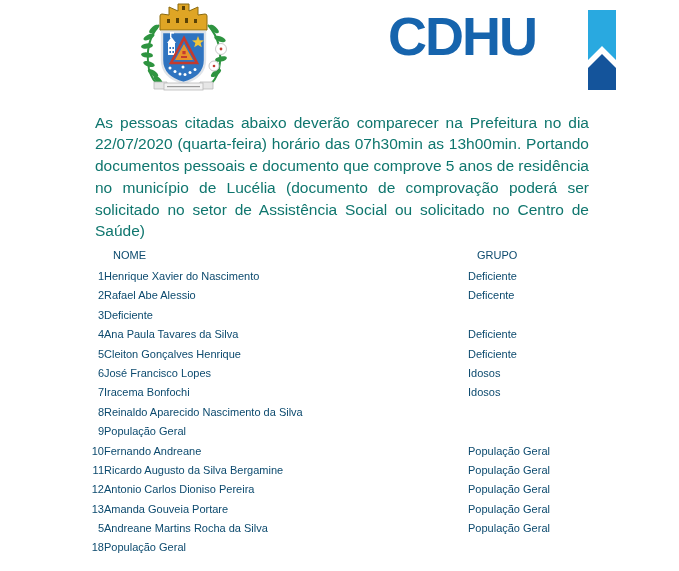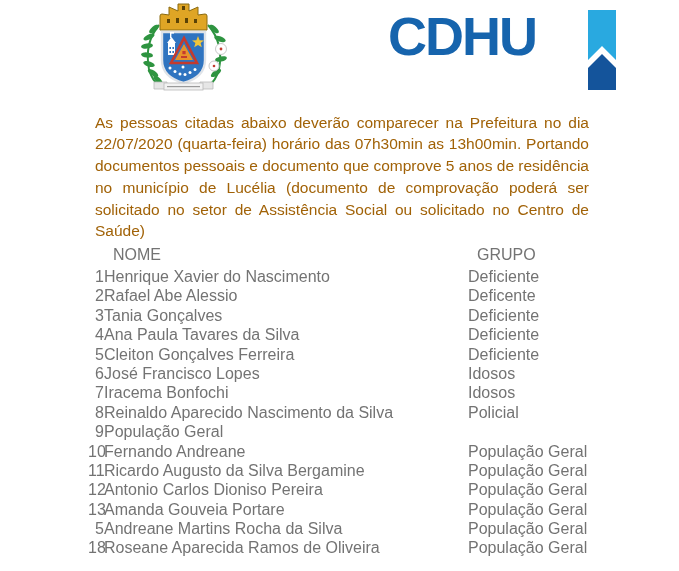--- a/index.html
+++ b/index.html
@@ -18,25 +18,25 @@
   .cdhu-word {
     font-size:54px; font-weight:800; letter-spacing:-2px;
     color:#1664ad; line-height:0.82; font-family:"Liberation Sans", sans-serif;
   }
   .cdhu-bar { margin-left:6px; margin-top:-4px; }
 
   
   .notice {
     position:absolute; left:95px; top:96px; width:494px;
     font-size:15.5px; line-height:21.8px;
-    text-align:justify; color:#a16207;
+    text-align:justify; color:#0f766e;
   }
 
   
-  .roster { position:absolute; left:88px; top:245px; width:505px; font-size:16px; color:#737373; }
+  .roster { position:absolute; left:88px; top:245px; width:505px; font-size:11px; color:#0c4a6e; }
   .roster-header { display:flex; height:22px; line-height:20px; }
   .roster-header .h-nome { margin-left:25px; width:364px; }
   .roster-header .h-grupo { }
   .roster-row { display:flex; height:19.4px; line-height:19.4px; }
   .cell-num  { width:16px; text-align:right; flex:0 0 auto; }
   .cell-name { width:364px; flex:0 0 auto; white-space:nowrap; overflow:hidden; }
   .cell-group{ flex:1; white-space:nowrap; }
 </style>
 </head>
 <body>
@@ -142,47 +142,45 @@
     <div class="cell-name">Henrique Xavier do Nascimento</div>
     <div class="cell-group">Deficiente</div>
   </div>
         <div class="roster-row">
     <div class="cell-num">2</div>
     <div class="cell-name">Rafael Abe Alessio</div>
     <div class="cell-group">Deficente</div>
   </div>
         <div class="roster-row">
     <div class="cell-num">3</div>
-    <div class="cell-name">Tania Gonçalves</div>
     <div class="cell-group">Deficiente</div>
   </div>
         <div class="roster-row">
     <div class="cell-num">4</div>
     <div class="cell-name">Ana Paula Tavares da Silva</div>
     <div class="cell-group">Deficiente</div>
   </div>
         <div class="roster-row">
     <div class="cell-num">5</div>
-    <div class="cell-name">Cleiton Gonçalves Ferreira</div>
+    <div class="cell-name">Cleiton Gonçalves Henrique</div>
     <div class="cell-group">Deficiente</div>
   </div>
         <div class="roster-row">
     <div class="cell-num">6</div>
     <div class="cell-name">José Francisco Lopes</div>
     <div class="cell-group">Idosos</div>
   </div>
         <div class="roster-row">
     <div class="cell-num">7</div>
     <div class="cell-name">Iracema Bonfochi</div>
     <div class="cell-group">Idosos</div>
   </div>
         <div class="roster-row">
     <div class="cell-num">8</div>
     <div class="cell-name">Reinaldo Aparecido Nascimento da Silva</div>
-    <div class="cell-group">Policial</div>
   </div>
         <div class="roster-row">
     <div class="cell-num">9</div>
     <div class="cell-group">População Geral</div>
   </div>
         <div class="roster-row">
     <div class="cell-num">10</div>
     <div class="cell-name">Fernando Andreane</div>
     <div class="cell-group">População Geral</div>
   </div>
@@ -201,19 +199,18 @@
     <div class="cell-name">Amanda Gouveia Portare</div>
     <div class="cell-group">População Geral</div>
   </div>
         <div class="roster-row">
     <div class="cell-num">5</div>
     <div class="cell-name">Andreane Martins Rocha da Silva</div>
     <div class="cell-group">População Geral</div>
   </div>
         <div class="roster-row">
     <div class="cell-num">18</div>
-    <div class="cell-name">Roseane Aparecida Ramos de Oliveira</div>
     <div class="cell-group">População Geral</div>
   </div>
       </div>
   </div>
 
 </div>
 
 </body></html>

